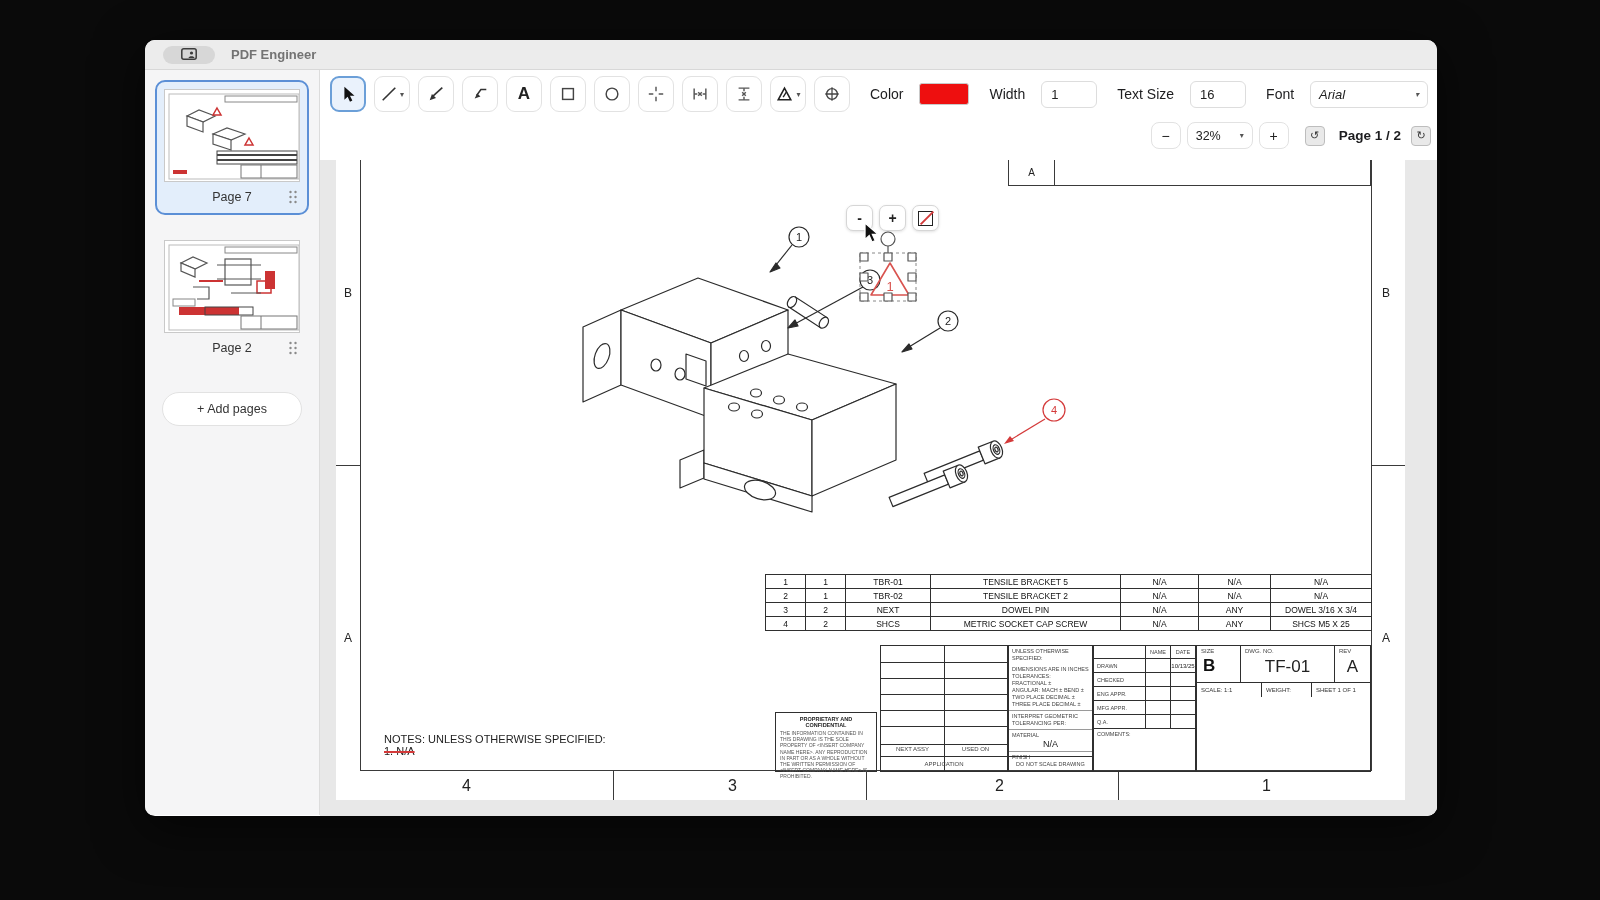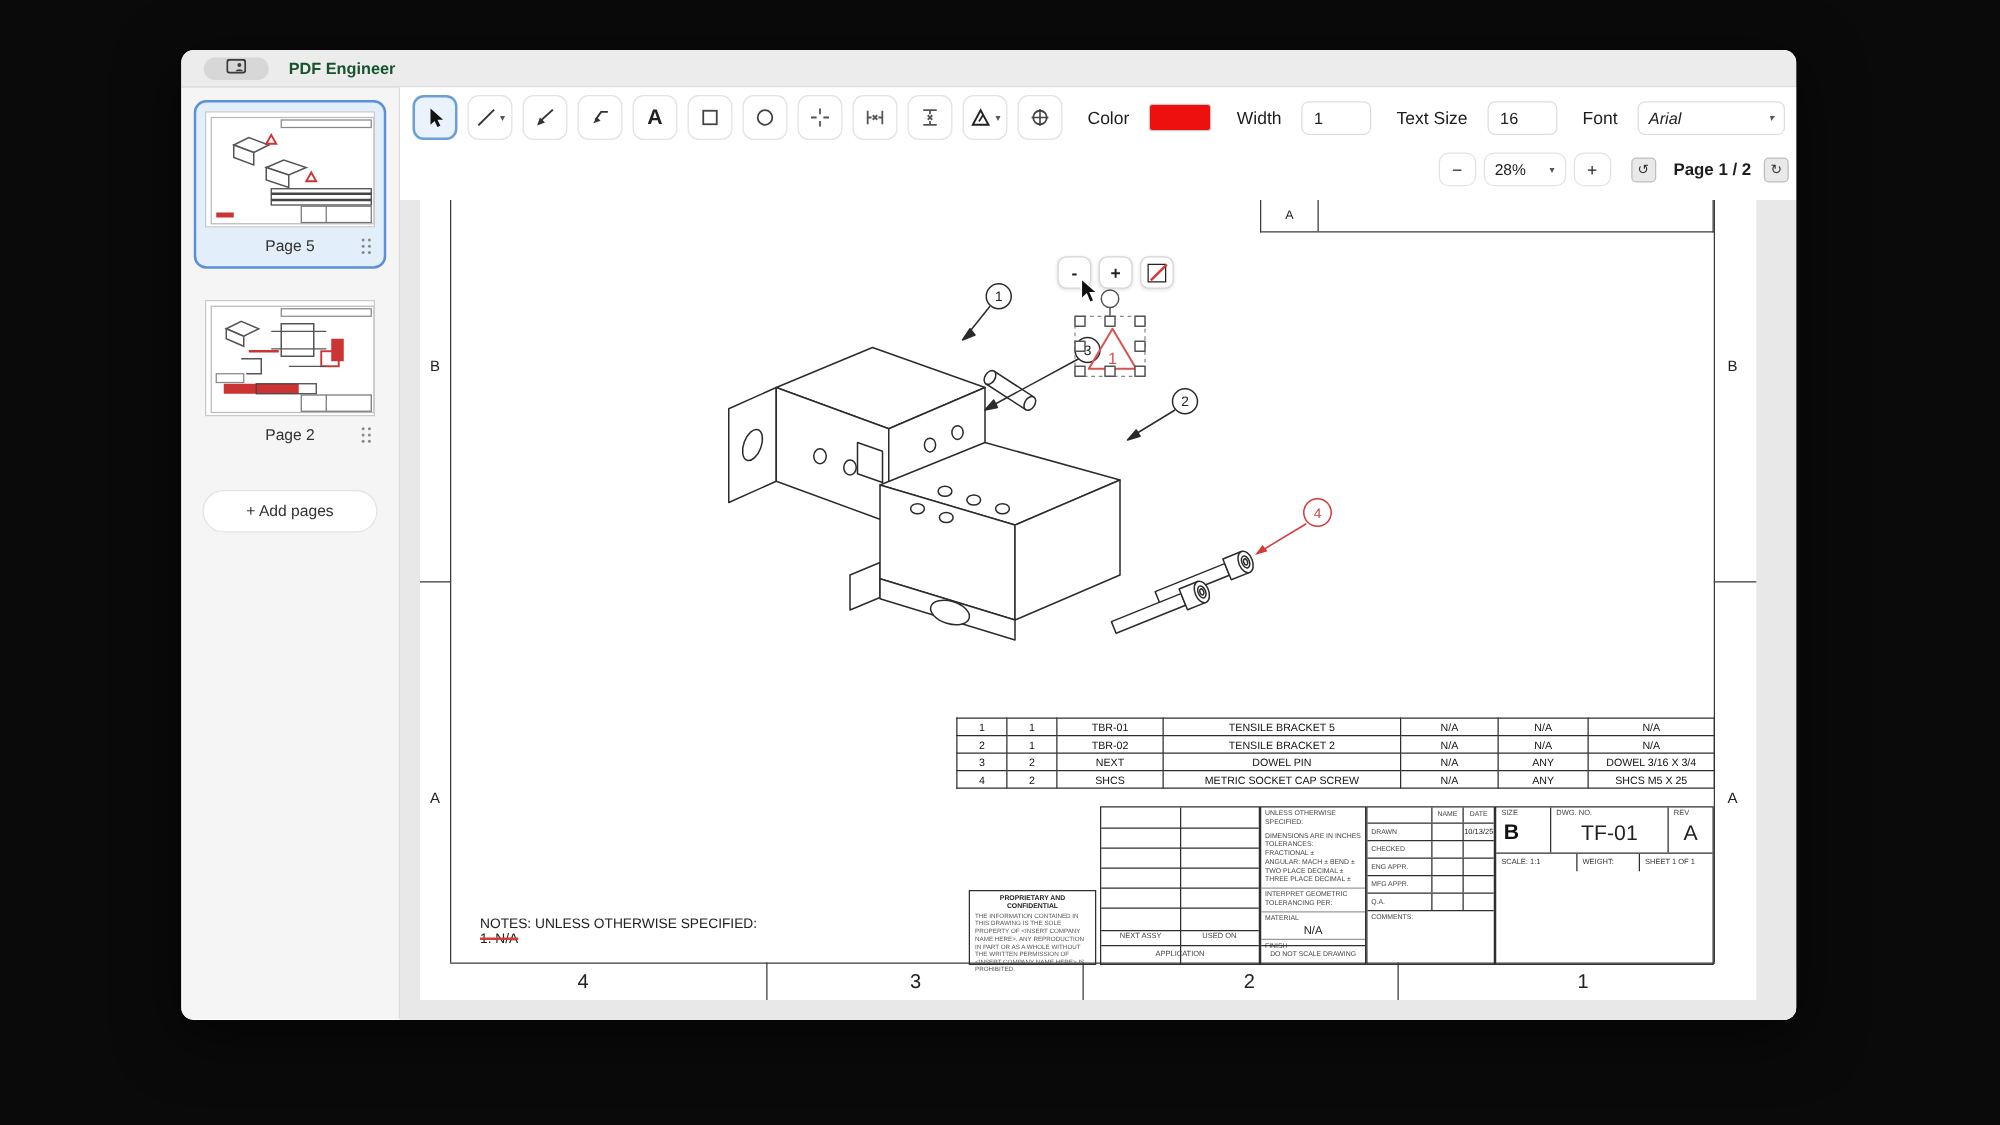--- a/index.html
+++ b/index.html
@@ -1,21 +1,21 @@
 <!DOCTYPE html>
 <html><head>
 <meta charset="utf-8">
 <style>
   * { margin:0; padding:0; box-sizing:border-box; }
   html,body { width:1600px; height:900px; background:#0a0a0a; font-family:"Liberation Sans",sans-serif; overflow:hidden; }
   .stage { position:relative; width:1600px; height:900px; background:#0a0a0a; }
   .window { position:absolute; left:145px; top:40px; width:1292px; height:776px; background:#fff; border-radius:10px; overflow:hidden; box-shadow:0 12px 50px rgba(0,0,0,.6); }
   .titlebar { position:relative; height:30px; background:#ececec; border-bottom:1px solid #d8d8d8; display:flex; align-items:center; }
   .tab-pill { margin-left:18px; width:52px; height:18px; background:#d7d7d7; border-radius:9px; display:flex; align-items:center; justify-content:center; }
-  .app-title { margin-left:16px; font-size:13px; font-weight:bold; color:#14532d; }
+  .app-title { margin-left:16px; font-size:13px; font-weight:bold; color:#737373; }
   .main { display:flex; height:745px; }
   
   .sidebar { width:175px; background:#f5f5f6; border-right:1px solid #dcdcdc; padding:10px 10px; flex-shrink:0; }
   .page-card { border-radius:10px; padding:7px 7px 4px; margin-bottom:16px; border:2px solid transparent; }
   .page-card.selected { background:#e3eefb; border:2px solid #5b8fd6; }
   .page-card .thumb { background:#fff; border:1px solid #c9c9c9; height:93px; overflow:hidden; }
   .page-label-row { display:flex; align-items:center; justify-content:center; position:relative; height:24px; margin-top:3px; }
   .page-label-row span.lbl { font-size:12.5px; color:#333; }
   .grip { position:absolute; right:2px; top:5px; }
   .add-pages { display:block; width:140px; margin:26px auto 0; height:34px; background:#fff; border:1px solid #e2e2e2; border-radius:17px; font-size:12.5px; color:#333; font-family:"Liberation Sans",sans-serif; }
@@ -132,21 +132,21 @@
               <polygon points="84,48 88,55 80,55" fill="none" stroke="#cc3333" stroke-width="1.5"></polygon>
               <rect x="52" y="61" width="80" height="13" fill="#fff" stroke="#444" stroke-width="1"></rect>
               <line x1="52" y1="65" x2="132" y2="65" stroke="#444" stroke-width="2"></line>
               <line x1="52" y1="70" x2="132" y2="70" stroke="#444" stroke-width="2"></line>
               <rect x="76" y="75" width="56" height="13" fill="#fff" stroke="#777" stroke-width="1"></rect>
               <line x1="96" y1="75" x2="96" y2="88" stroke="#777"></line>
               <rect x="8" y="80" width="14" height="4" fill="#cc3333"></rect>
             </svg>
           </div>
           <div class="page-label-row">
-            <span class="lbl">Page 5</span>
+            <span class="lbl">Page 7</span>
             <span class="grip">
               <svg width="10" height="14" viewBox="0 0 10 14">
                   <g fill="#8a8a8a">
                     <circle cx="2.5" cy="2" r="1.2"></circle>
                     <circle cx="7.5" cy="2" r="1.2"></circle>
                     <circle cx="2.5" cy="7" r="1.2"></circle>
                     <circle cx="7.5" cy="7" r="1.2"></circle>
                     <circle cx="2.5" cy="12" r="1.2"></circle>
                     <circle cx="7.5" cy="12" r="1.2"></circle>
                   </g>
@@ -314,21 +314,21 @@
             <span class="ctl-label">Font</span>
             <div class="selbox">
               <span>Arial</span>
               <span class="caret">▾</span>
             </div>
           </div>
 
           <div class="tool-row2">
             <div class="zbtn">−</div>
             <div class="zoombox">
-              <span>28%</span>
+              <span>32%</span>
               <span class="caret">▾</span>
             </div>
             <div class="zbtn">+</div>
             <div style="width:16px;"></div>
             <div class="histbtn">↺</div>
             <span class="pagelabel">Page 1 / 2</span>
             <div class="histbtn">↻</div>
           </div>
         </div>
 

